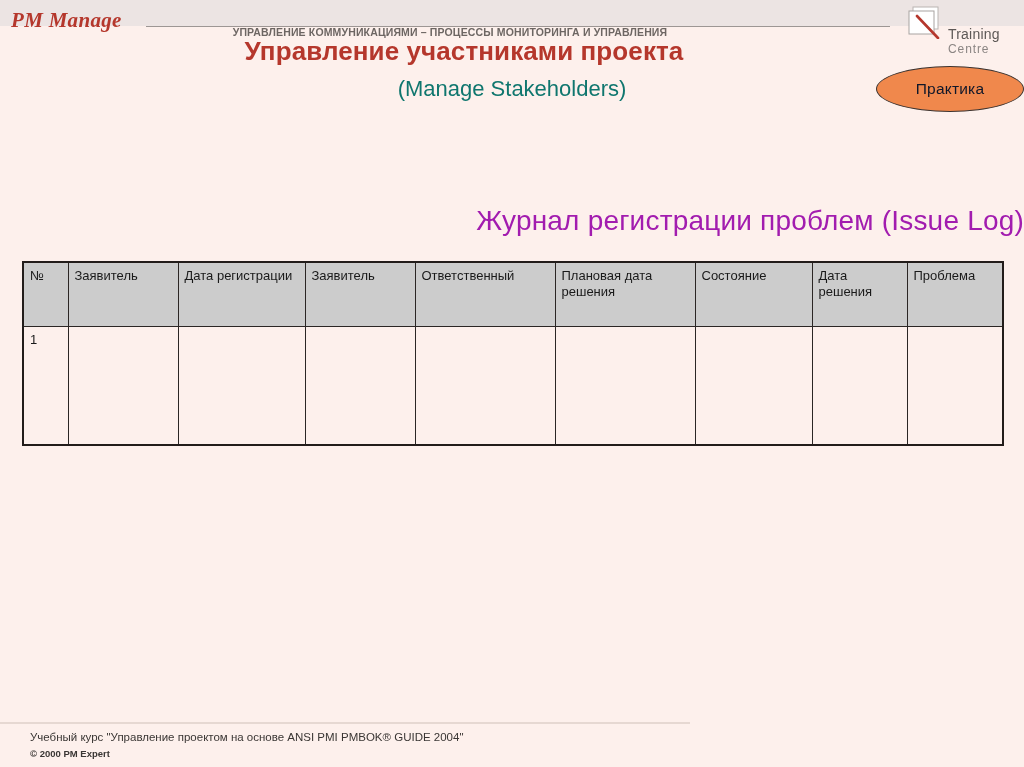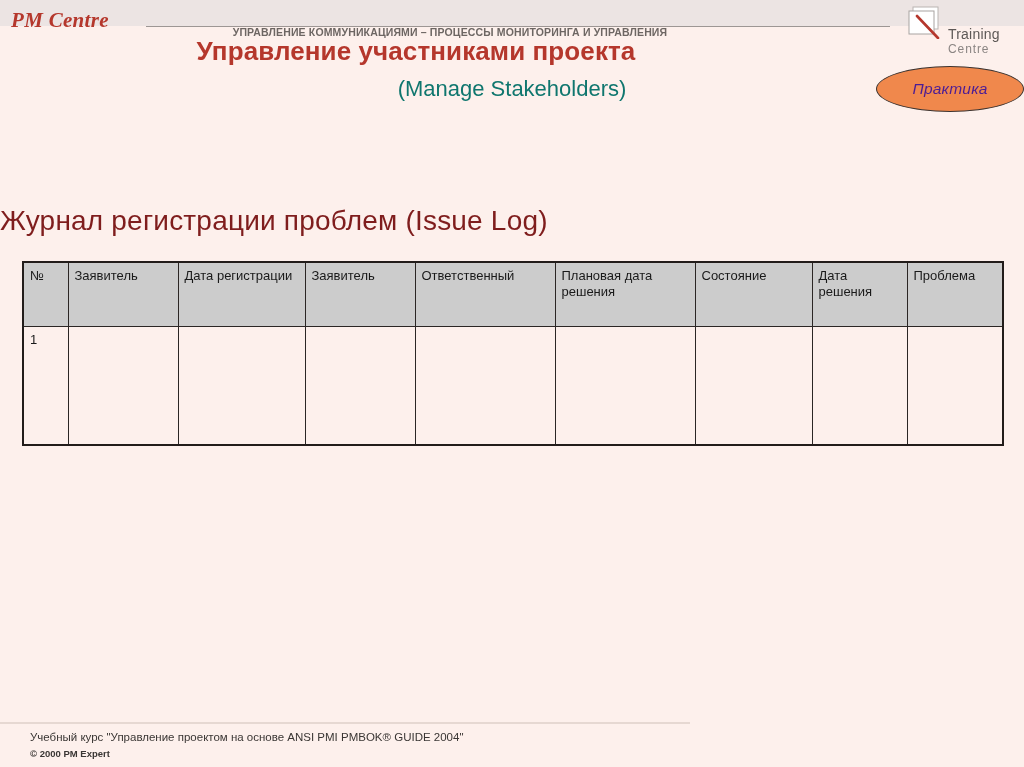--- a/index.html
+++ b/index.html
@@ -111,20 +111,21 @@
     position: absolute;
     left: 0;
     top: 36px;
     width: 832px;
     text-align: center;
     font-size: 26px;
     font-weight: bold;
     color: #b5372c;
     letter-spacing: 0.1px;
     white-space: nowrap;
+    padding-left: 48px;
   }
   .title-sub {
     position: absolute;
     left: 0;
     top: 76px;
     width: 1024px;
     text-align: center;
     font-size: 22px;
     color: #0f766e;
     white-space: nowrap;
@@ -139,34 +140,33 @@
     height: 44px;
     background: #f0884c;
     border: 1.4px solid #3b3330;
     border-radius: 50%;
     display: flex;
     align-items: center;
     justify-content: center;
   }
   .practice-badge span {
     font-size: 15.5px;
-    color: #4c1d95;
+    color: #0f172a;
     letter-spacing: 0.2px;
-    font-style: italic;
   }
 
   
   .content-heading {
     position: absolute;
     left: 0;
     top: 205px;
     width: 1024px;
-    text-align: left;
+    text-align: right;
     font-size: 28px;
-    color: #7f1d1d;
+    color: #a21caf;
     letter-spacing: 0.2px;
     white-space: nowrap;
   }
 
   
   .issue-table-wrap {
     position: absolute;
     left: 22px;
     top: 261px;
     width: 980px;
@@ -236,21 +236,21 @@
     white-space: nowrap;
   }
 </style>
 </head>
 <body>
 
 <div class="slide">
 
   <div class="header-band"></div>
 
-  <div class="brand-logo">PM Centre</div>
+  <div class="brand-logo">PM Manage</div>
 
   <div class="header-kicker">УПРАВЛЕНИЕ КОММУНИКАЦИЯМИ – ПРОЦЕССЫ МОНИТОРИНГА И УПРАВЛЕНИЯ</div>
 
   <div class="header-rule"></div>
 
   <div class="tc-logo">
     <svg class="tc-mark" viewBox="0 0 36 34">
       <rect x="7" y="2" width="25" height="22" fill="#ffffff" stroke="#b9b4b2" stroke-width="1"></rect>
       <rect x="3" y="6" width="25" height="23" fill="#ffffff" stroke="#a8a3a1" stroke-width="1"></rect>
       <line x1="11" y1="11" x2="32" y2="33" stroke="#b5372c" stroke-width="2.6" stroke-linecap="round"></line>

